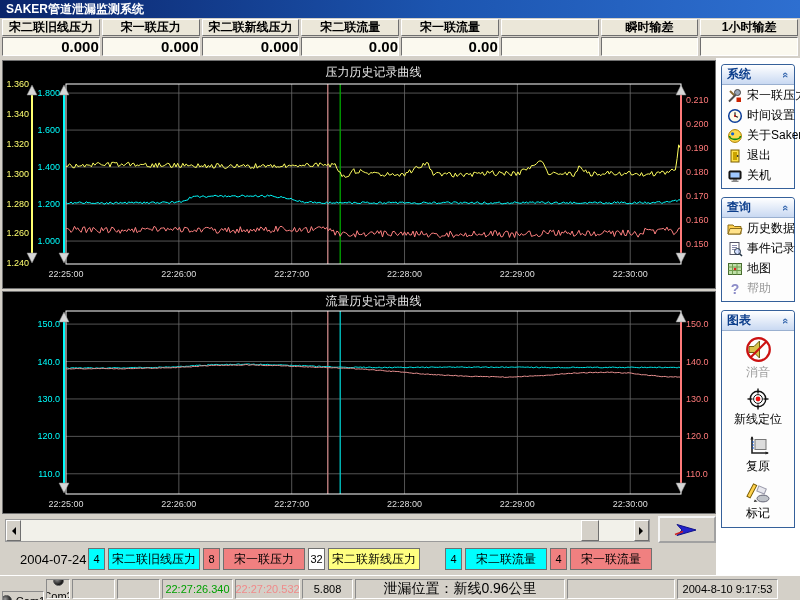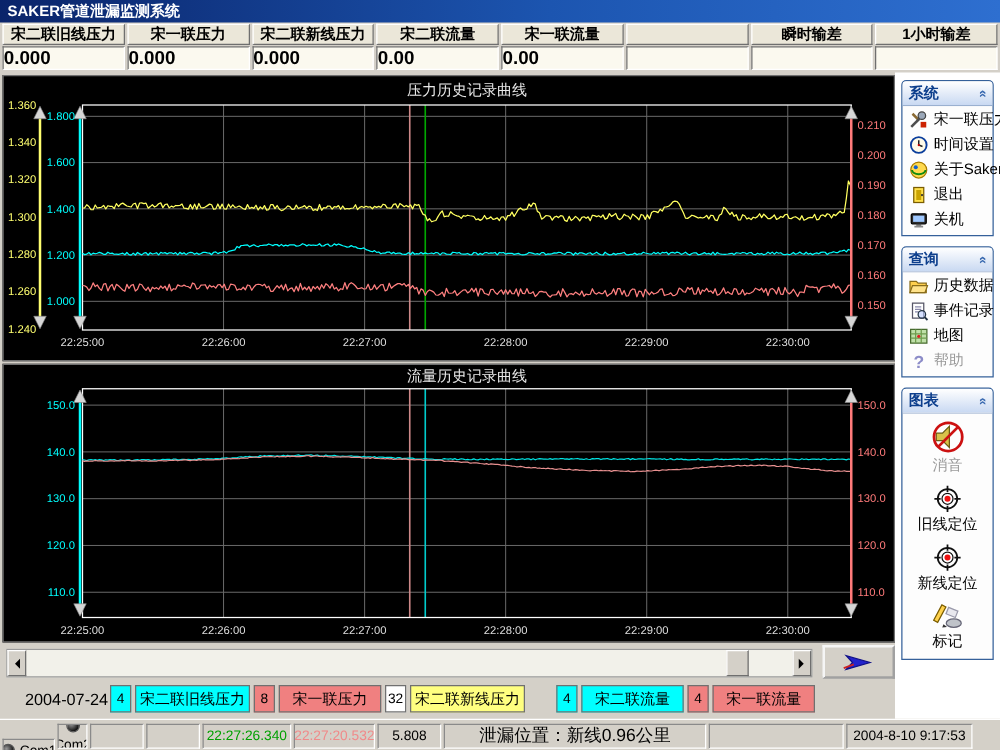--- a/index.html
+++ b/index.html
@@ -9,21 +9,21 @@
   .titlebar{position:absolute;top:0;left:0;width:800px;height:18px;box-sizing:border-box;
             background:linear-gradient(to right,#0a246a,#1c55b0 55%,#2e6fd0);
             color:#fff;font-size:12px;font-weight:bold;line-height:18px;padding-left:6px;}
   
   .header{position:absolute;top:18px;left:0;width:800px;height:40px;box-sizing:border-box;
           display:grid;grid-template-columns:repeat(8,1fr);grid-template-rows:17px 19px;
           gap:1px 2px;padding:1px 2px;}
   .hlabel{background:#ebe7d9;border:1px solid;border-color:#fff #6f6f6f #6f6f6f #fff;
           font-size:12px;font-weight:bold;text-align:center;line-height:15px;overflow:hidden;white-space:nowrap;}
   .hvalue{background:#fbf9ef;border:1px solid;border-color:#6f6f6f #fff #fff #6f6f6f;
-          font-size:15px;font-weight:bold;text-align:left;line-height:17px;}
+          font-size:15px;font-weight:bold;text-align:right;line-height:17px;}
   
   .chart-panel{position:absolute;left:2px;width:714px;background:#000;border:1px solid #707070;box-sizing:border-box;}
   #chartpanel0{top:60px;height:229px;}
   #chartpanel1{top:291px;height:223px;}
   .chart-panel svg{display:block;}
   
   .hscroll{position:absolute;left:5px;top:519px;width:645px;height:23px;box-sizing:border-box;
            background:#f2f1ea;border:1px solid #9a9a9a;display:flex;}
   .sb-btn{width:15px;height:100%;background:#d4d0c8;border:1px solid;border-color:#fff #6f6f6f #6f6f6f #fff;
           box-sizing:border-box;display:flex;align-items:center;justify-content:center;}
@@ -351,35 +351,33 @@
             <svg width="22" height="22" viewBox="0 0 22 22">
               <circle cx="11" cy="11" r="7.8" fill="none" stroke="#111" stroke-width="1.4"></circle>
               <circle cx="11" cy="11" r="4.4" fill="none" stroke="#111"></circle>
               <line x1="11" y1="0.5" x2="11" y2="5.5" stroke="#111" stroke-width="1.4"></line>
               <line x1="11" y1="16.5" x2="11" y2="21.5" stroke="#111" stroke-width="1.4"></line>
               <line x1="0.5" y1="11" x2="5.5" y2="11" stroke="#111" stroke-width="1.4"></line>
               <line x1="16.5" y1="11" x2="21.5" y2="11" stroke="#111" stroke-width="1.4"></line>
               <circle cx="11" cy="11" r="2.4" fill="#e11"></circle>
             </svg>
           </span>
-          <span>旧线定位</span>
+          <span>新线定位</span>
         </div>
         <div class="stack-item">
           <span class="picon">
             <svg width="22" height="22" viewBox="0 0 22 22">
-              <circle cx="11" cy="11" r="7.8" fill="none" stroke="#111" stroke-width="1.4"></circle>
-              <circle cx="11" cy="11" r="4.4" fill="none" stroke="#111"></circle>
-              <line x1="11" y1="0.5" x2="11" y2="5.5" stroke="#111" stroke-width="1.4"></line>
-              <line x1="11" y1="16.5" x2="11" y2="21.5" stroke="#111" stroke-width="1.4"></line>
-              <line x1="0.5" y1="11" x2="5.5" y2="11" stroke="#111" stroke-width="1.4"></line>
-              <line x1="16.5" y1="11" x2="21.5" y2="11" stroke="#111" stroke-width="1.4"></line>
-              <circle cx="11" cy="11" r="2.4" fill="#e11"></circle>
-            </svg>
-          </span>
-          <span>新线定位</span>
+              <rect x="8" y="4.5" width="11" height="10" fill="#dcdcdc" stroke="#777"></rect>
+              <path d="M5 2 L5 18 L21 18" fill="none" stroke="#222" stroke-width="1.6"></path>
+              <path d="M5 1 L3.4 4.5 L6.6 4.5 Z" fill="#222"></path>
+              <path d="M22 18 L18.5 16.4 L18.5 19.6 Z" fill="#222"></path>
+              <path d="M5 7 h2 M5 10 h2 M5 13 h2" stroke="#15c" stroke-width="1.2"></path>
+            </svg>
+          </span>
+          <span>复原</span>
         </div>
         <div class="stack-item">
           <span class="picon">
             <svg width="26" height="22" viewBox="0 0 26 22">
               <ellipse cx="18" cy="16.5" rx="6" ry="3.4" fill="#bfc3c9" stroke="#667"></ellipse>
               <rect x="12.5" y="5" width="8" height="5.5" transform="rotate(22 16 8)" fill="#e8e8ee" stroke="#99a"></rect>
               <rect x="5" y="2" width="3.6" height="14" transform="rotate(28 7 9)" fill="#ffd24d" stroke="#7a5c00"></rect>
               <polygon points="9.8,17.4 12.6,19.6 8.8,20 " fill="#333"></polygon>
             </svg>
           </span>

